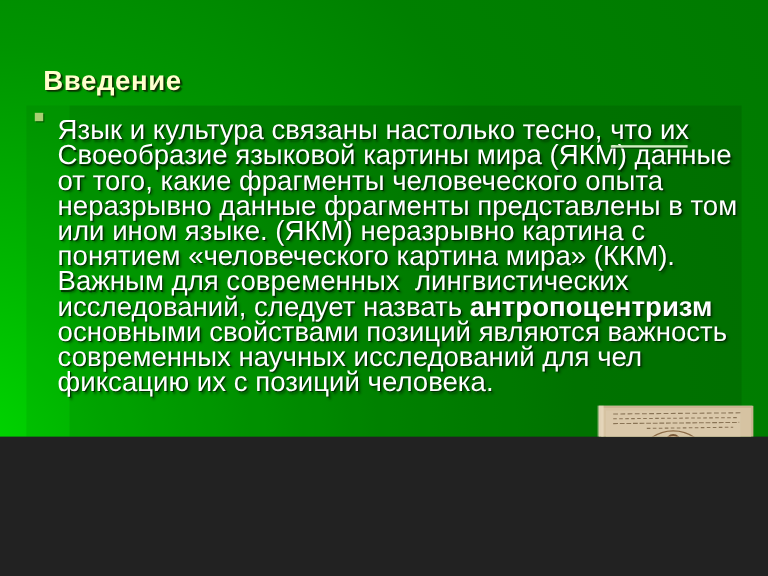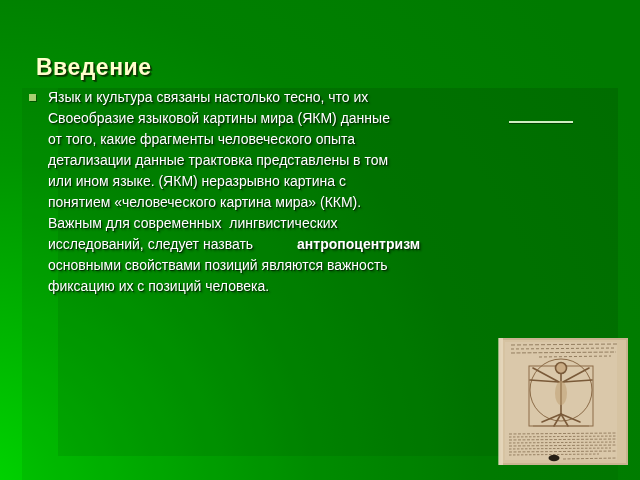--- a/index.html
+++ b/index.html
@@ -1,18 +1,18 @@
 <!DOCTYPE html>
 <html><head>
 <meta charset="utf-8">
 <style>
   html,body{margin:0;padding:0;background:#222;}
   .slide{
     position:relative;
-    width:640px;height:480px;
+    width:640px;height:364px;
     overflow:hidden;
     font-family:"Liberation Sans","DejaVu Sans",sans-serif;
     background:radial-gradient(circle 760px at -4% 104%,
       #00d800 0%, #00b800 20%, #009400 45%, #008000 68%, #007a00 100%);
   }
   
   .overlay-outer{
     position:absolute;left:22px;top:88px;width:596px;height:392px;
     background:rgba(0,70,0,0.10);
   }
@@ -26,26 +26,26 @@
     color:#ffffcc;
     text-shadow:1px 1px 0 rgba(20,45,0,.9), 2px 2px 1px rgba(0,25,0,.6);
     white-space:pre;
   }
   .bullet-marker{
     position:absolute;left:29px;top:94px;width:7px;height:7px;
     background:#a8cf72;
     box-shadow:1px 1px 0 rgba(0,40,0,.5);
   }
   .bullet-text{
-    position:absolute;left:48px;top:87px;width:575px;
-    font-size:14px;line-height:21px;color:#ffffff;
+    position:absolute;left:48px;top:98px;width:575px;
+    font-size:23px;line-height:21px;color:#ffffff;
     text-shadow:1px 1px 0 rgba(0,45,0,.85), 2px 2px 2px rgba(0,25,0,.45);
   }
   .bullet-line{white-space:pre;}
-  .bullet-line b{font-weight:bold;margin-left:40px;}
+  .bullet-line b{font-weight:bold;}
   .divider-line{
     position:absolute;left:509px;top:121px;width:64px;height:2px;
     background:#cfeec0;
     box-shadow:0 1px 0 rgba(0,40,0,.65);
   }
   .vitruvian{
     position:absolute;left:499px;top:338px;width:129px;height:127px;
     box-shadow:-1px 0 0 rgba(240,225,200,.6);
   }
 </style>
@@ -59,26 +59,27 @@
 
   <div class="title">Введение</div>
 
   <div class="bullet-marker"></div>
 
   <div class="bullet-text">
 
   <div class="bullet-line">Язык и культура связаны настолько тесно, что их</div>
       <div class="bullet-line">Своеобразие языковой картины мира (ЯКМ) данные</div>
       <div class="bullet-line">от того, какие фрагменты человеческого опыта</div>
-      <div class="bullet-line">детализации данные трактовка представлены в том</div>
+      <div class="bullet-line">неразрывно данные фрагменты представлены в том</div>
       <div class="bullet-line">или ином языке. (ЯКМ) неразрывно картина с</div>
       <div class="bullet-line">понятием «человеческого картина мира» (ККМ).</div>
       <div class="bullet-line">Важным для современных  лингвистических</div>
       <div class="bullet-line">исследований, следует назвать <b>антропоцентризм</b></div>
       <div class="bullet-line">основными свойствами позиций являются важность</div>
+      <div class="bullet-line">современных научных исследований для чел</div>
       <div class="bullet-line">фиксацию их с позиций человека.</div>
     </div>
 
   <div class="divider-line"></div>
 
   <svg class="vitruvian" viewBox="0 0 129 127" xmlns="http://www.w3.org/2000/svg" aria-hidden="true">
 
     <rect x="0" y="0" width="129" height="127" fill="#c9b491"></rect>
     <rect x="2" y="2" width="125" height="123" fill="#d6c3a2"></rect>
     <rect x="6" y="4" width="112" height="118" fill="#dccaae" opacity="0.7"></rect>

